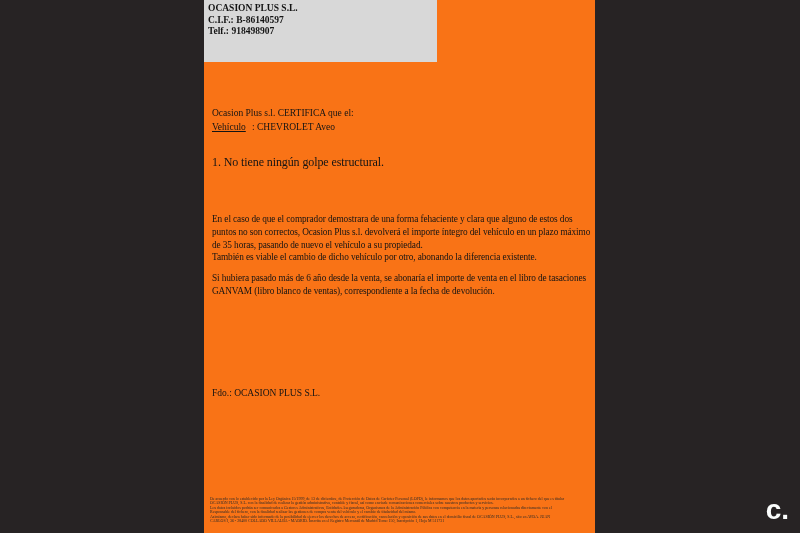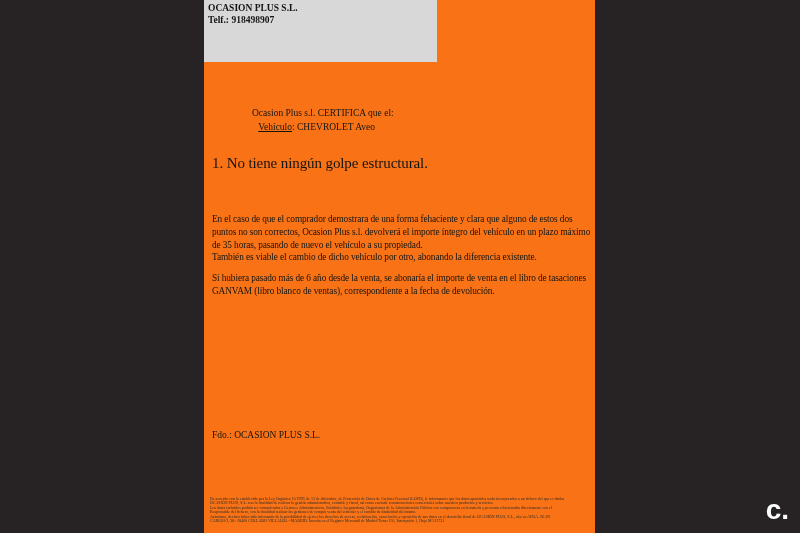--- a/index.html
+++ b/index.html
@@ -33,46 +33,44 @@
   .date-line{
     position:absolute;top:81px;left:0;right:10px;
     text-align:right;
     font-size:9.5px;
     white-space:nowrap;
   }
   .certify{
     position:absolute;top:106px;left:8px;
     font-size:9.5px;line-height:14px;
     white-space:nowrap;
-    margin-left:40px;
   }
-  .kv-label{display:inline-block;width:40px;text-align:right;}
+  .kv-label{display:inline-block;width:40px;}
   .u{text-decoration:underline;}
   .item{
     position:absolute;left:8px;
-    font-size:15px;
+    font-size:12px;
     white-space:nowrap;
     letter-spacing:-0.1px;
   }
   .item1{top:155px;}
   .item2{top:177px;}
   .para{
     position:absolute;left:8px;margin:0;
     width:379px;
     font-size:9.3px;line-height:13px;
     letter-spacing:-0.1px;
   }
   .p1{top:213px;}
   .p2{top:251px;}
   .p3{top:272px;}
   .signature{
     position:absolute;top:388px;left:8px;
     font-size:9.5px;
     white-space:nowrap;
-    margin-top:42px;
   }
   .legal-wrap{
     position:absolute;top:497px;left:6px;
     width:382px;height:30px;
     overflow:hidden;
   }
   .legal{
     width:866px;
     transform:scale(0.44);
     transform-origin:left top;
@@ -91,20 +89,21 @@
 </style>
 </head>
 <body>
 
 <div class="stage">
 
   <div class="page">
 
     <div class="header-block">
       <div>OCASION PLUS S.L.</div>
+      <div>C.I.F.: B-86140597</div>
       <div>Telf.: 918498907</div>
     </div>
 
 
     <div class="certify">
       <div>Ocasion Plus s.l. CERTIFICA que el:</div>
       <div>
         <span class="kv-label"><span class="u">Vehículo</span></span><span>: CHEVROLET Aveo</span>
       </div>
     </div>

